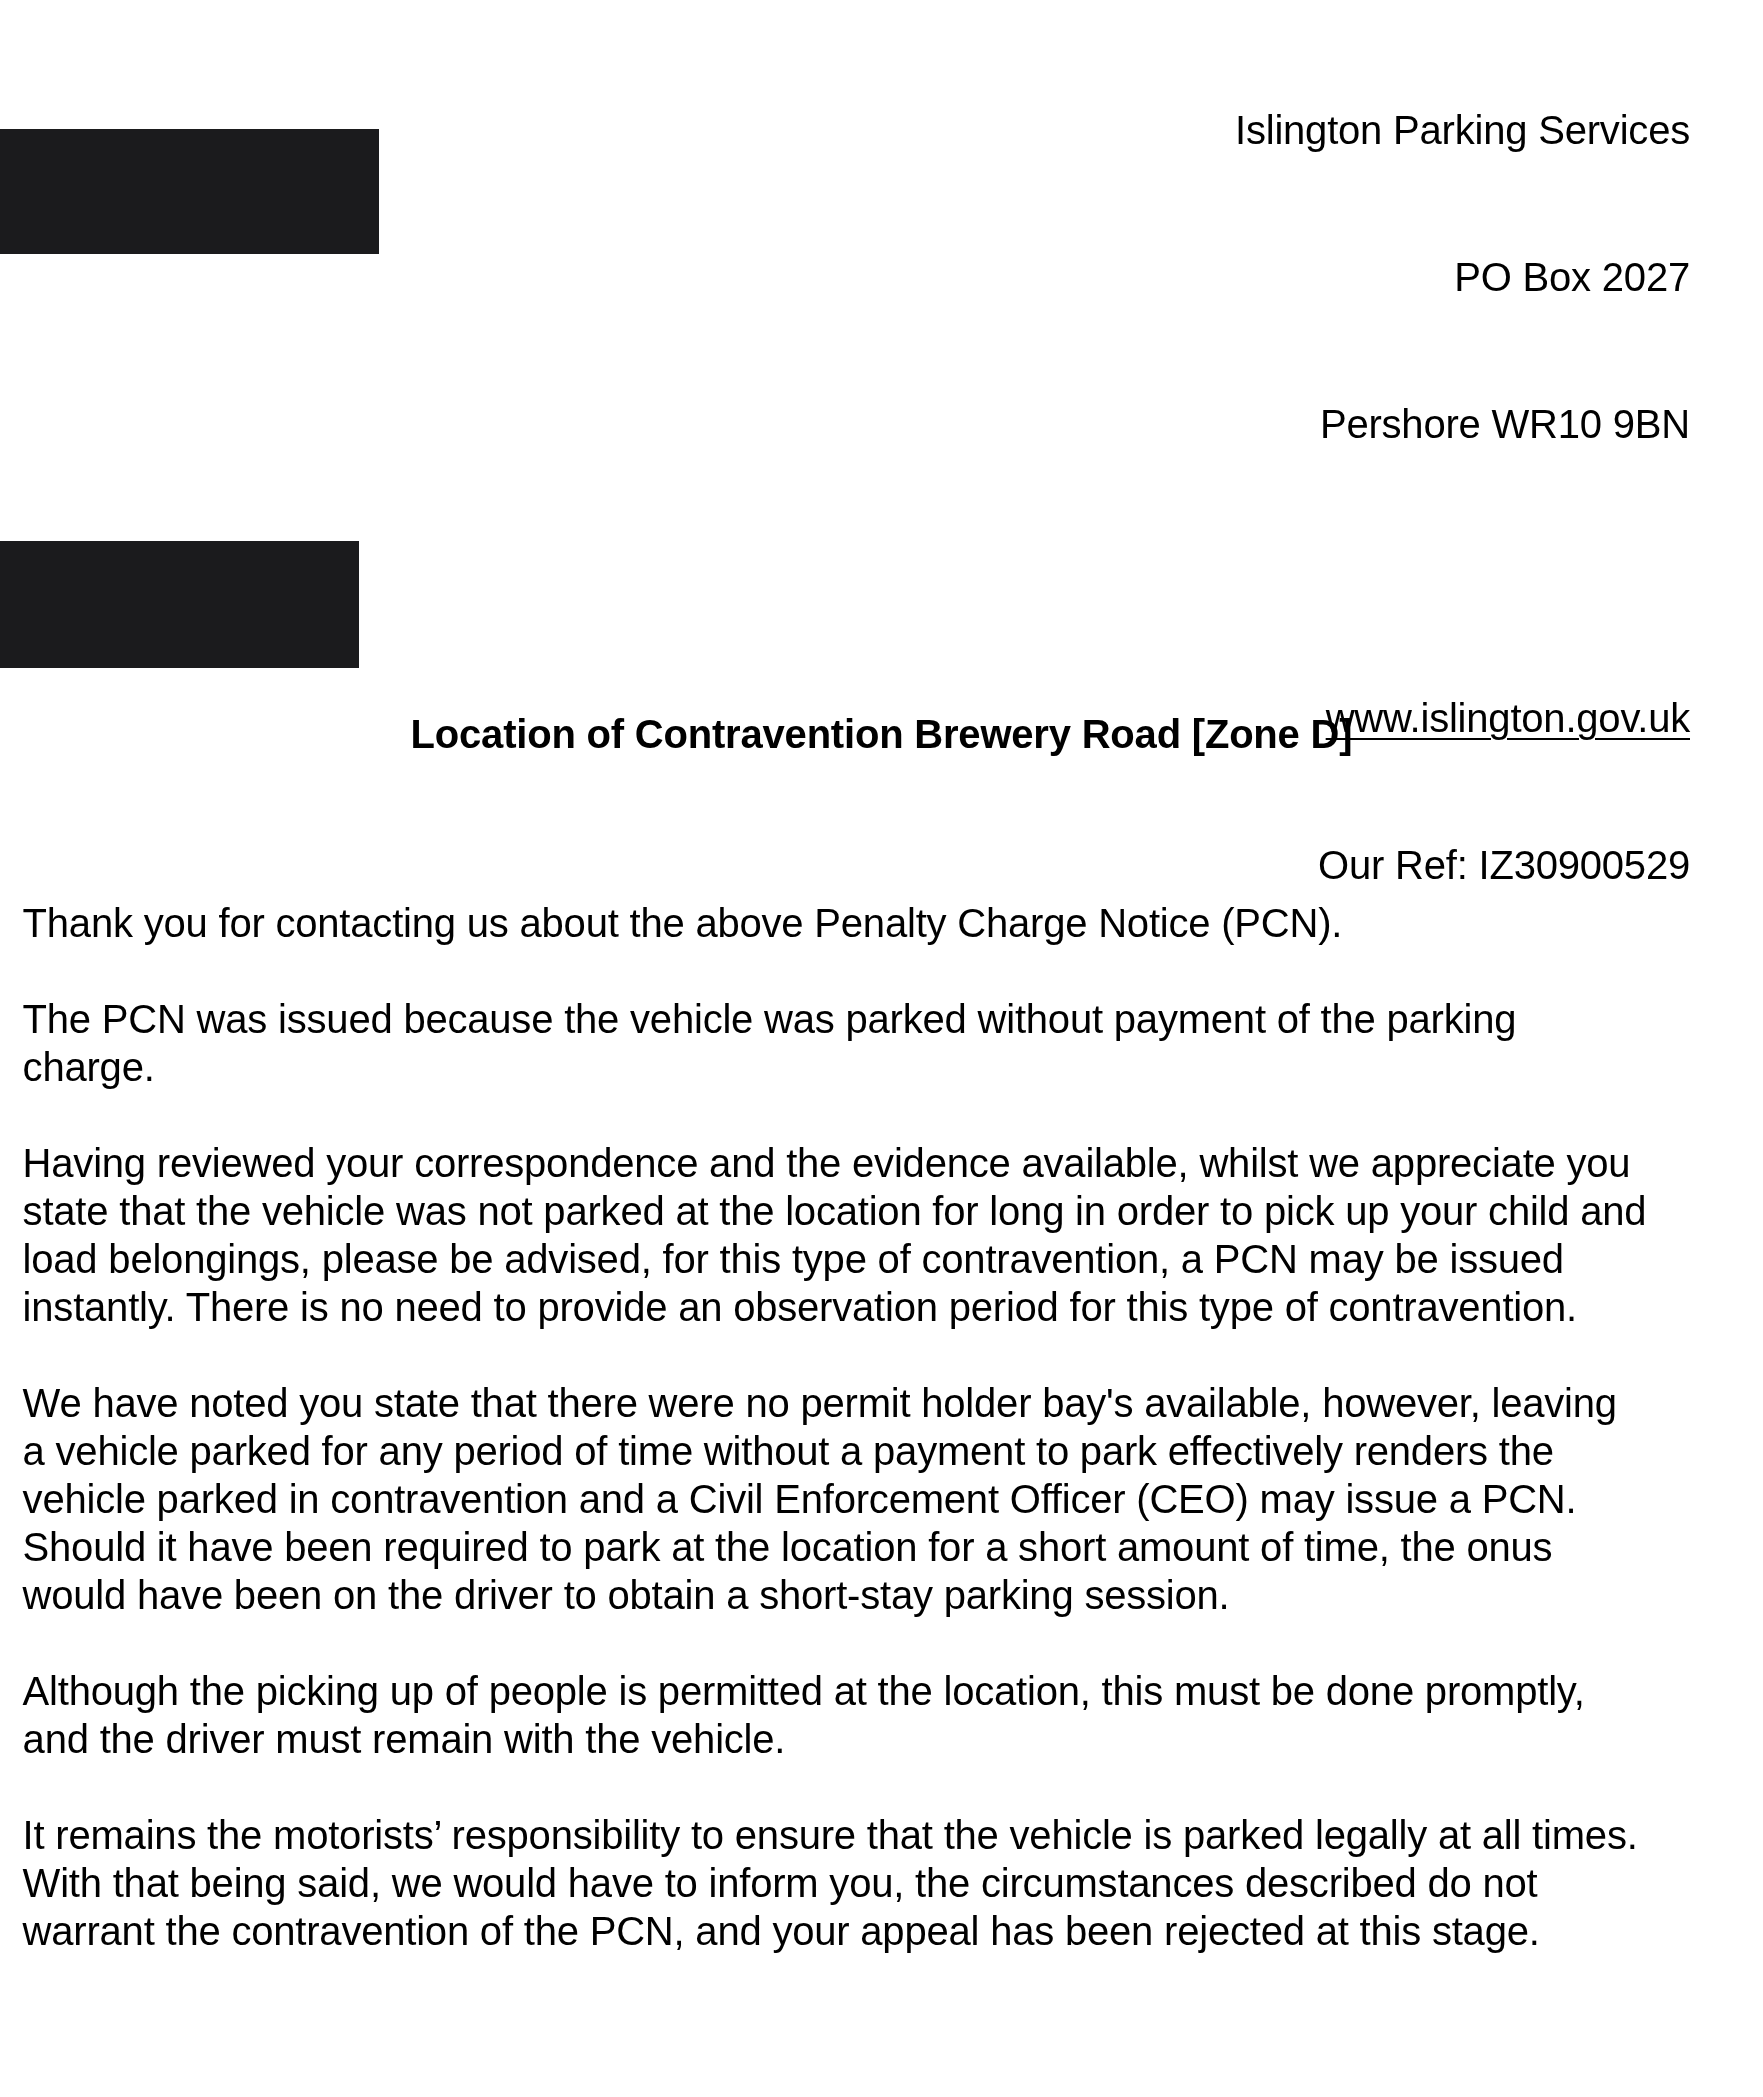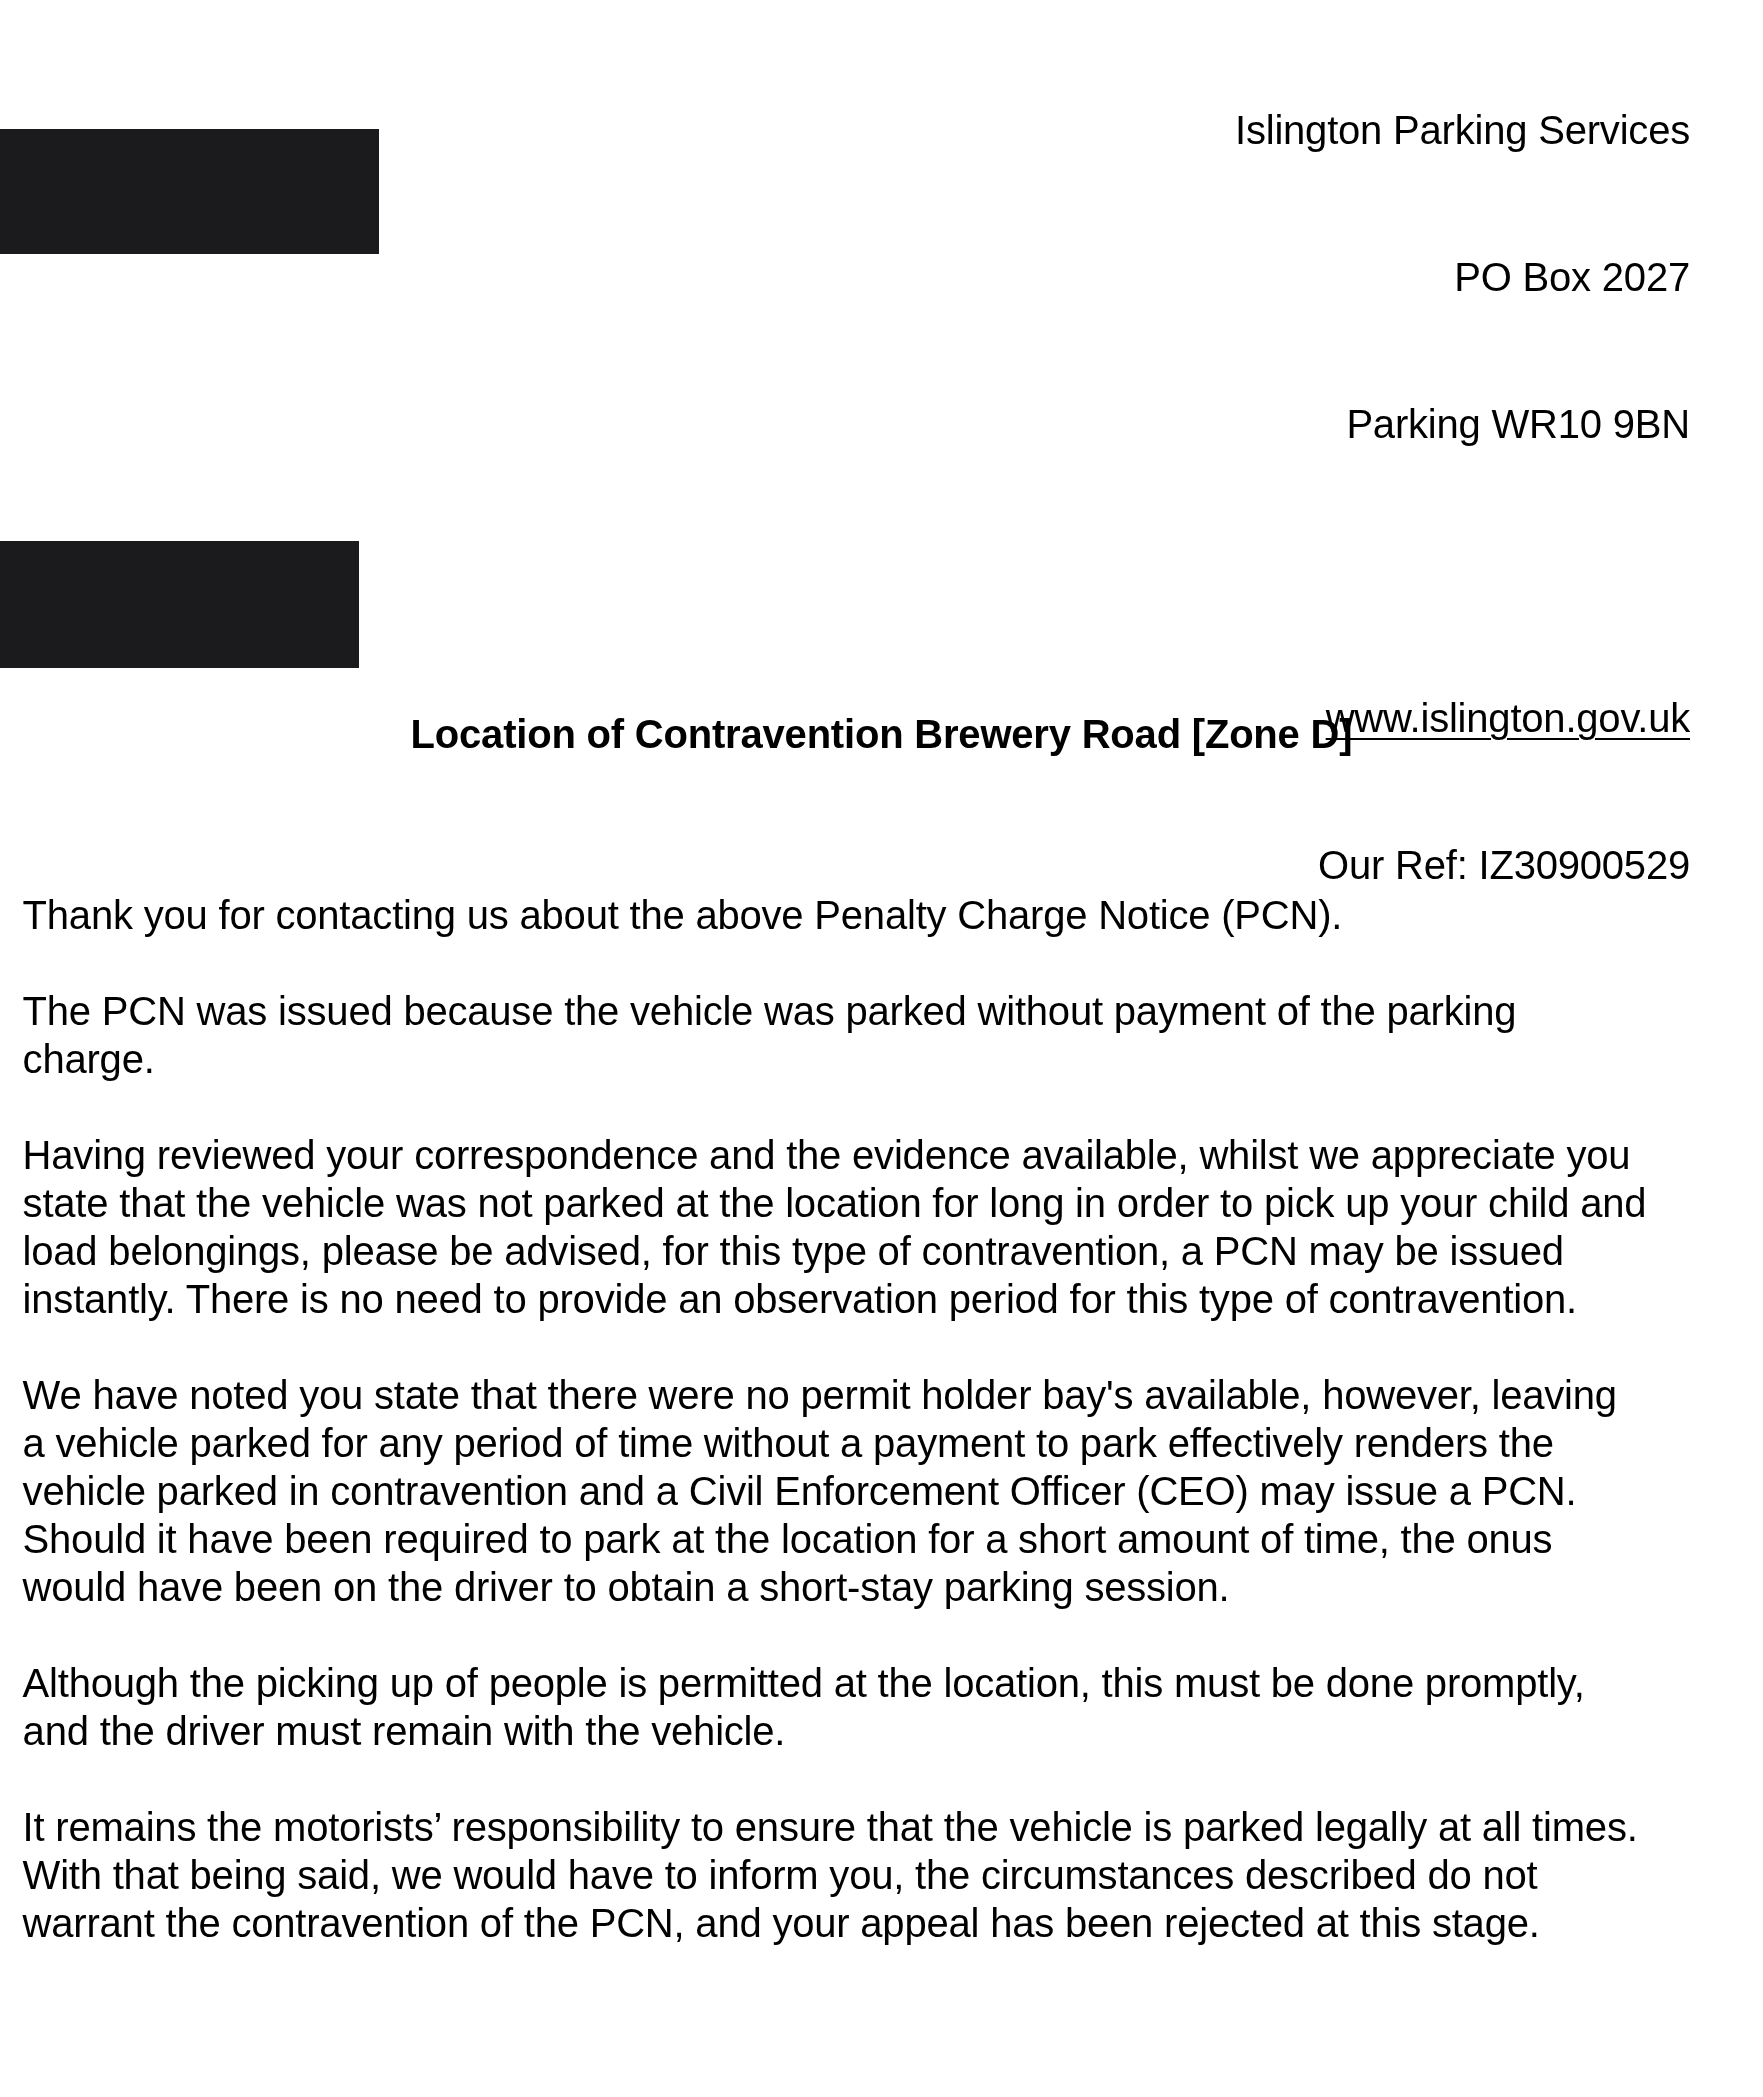--- a/index.html
+++ b/index.html
@@ -53,33 +53,33 @@
   .subject .line { display:block; }
   
   .letter-body {
     position:absolute;
     top:891px;
     left:22.6px;
     width:1731px;
     line-height:48px;
   }
   .letter-body p {
-    margin:0 0 48px 0;
+    margin:8px 0 48px 0;
     white-space:pre;
   }
 </style>
 </head>
 <body>
 
 <div class="page" style="background: rgb(255, 255, 255); color: rgb(0, 0, 0);">
 
   <div class="sender">
     <span class="line">Islington Parking Services</span>
     <span class="line">PO Box 2027</span>
-    <span class="line">Parking WR10 9BN</span>
+    <span class="line">Pershore WR10 9BN</span>
     <span class="gap"></span>
     <span class="line"><span class="link">www.islington.gov.uk</span></span>
     <span class="line">Our Ref: IZ30900529</span>
   </div>
 
   <div class="redaction box1"></div>
   <div class="redaction box2"></div>
 
   <div class="subject">
     <span class="line">Location of Contravention Brewery Road [Zone D]</span>

